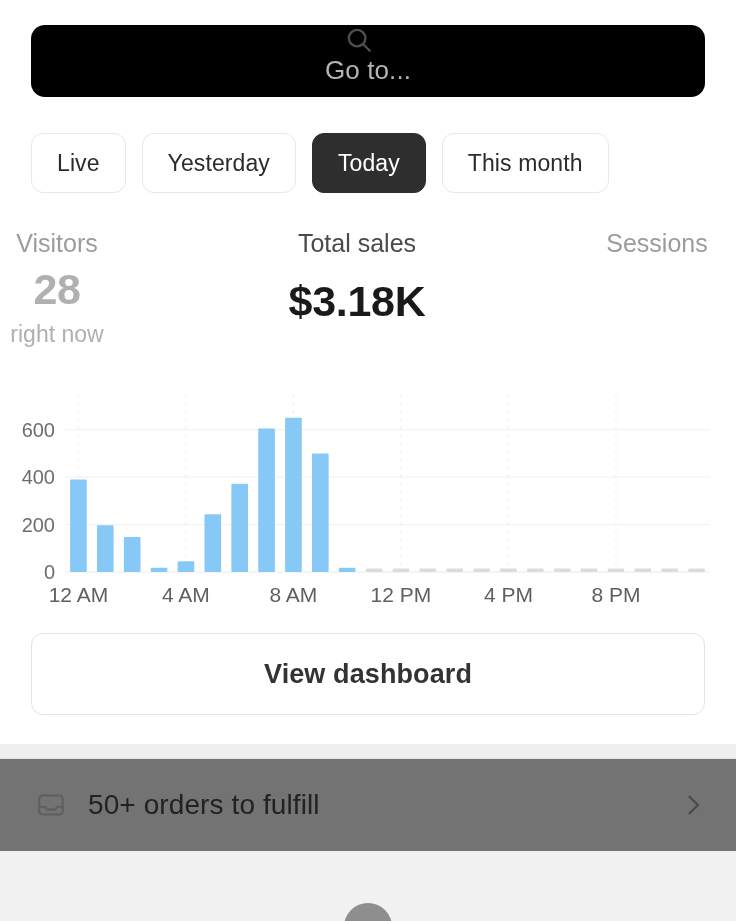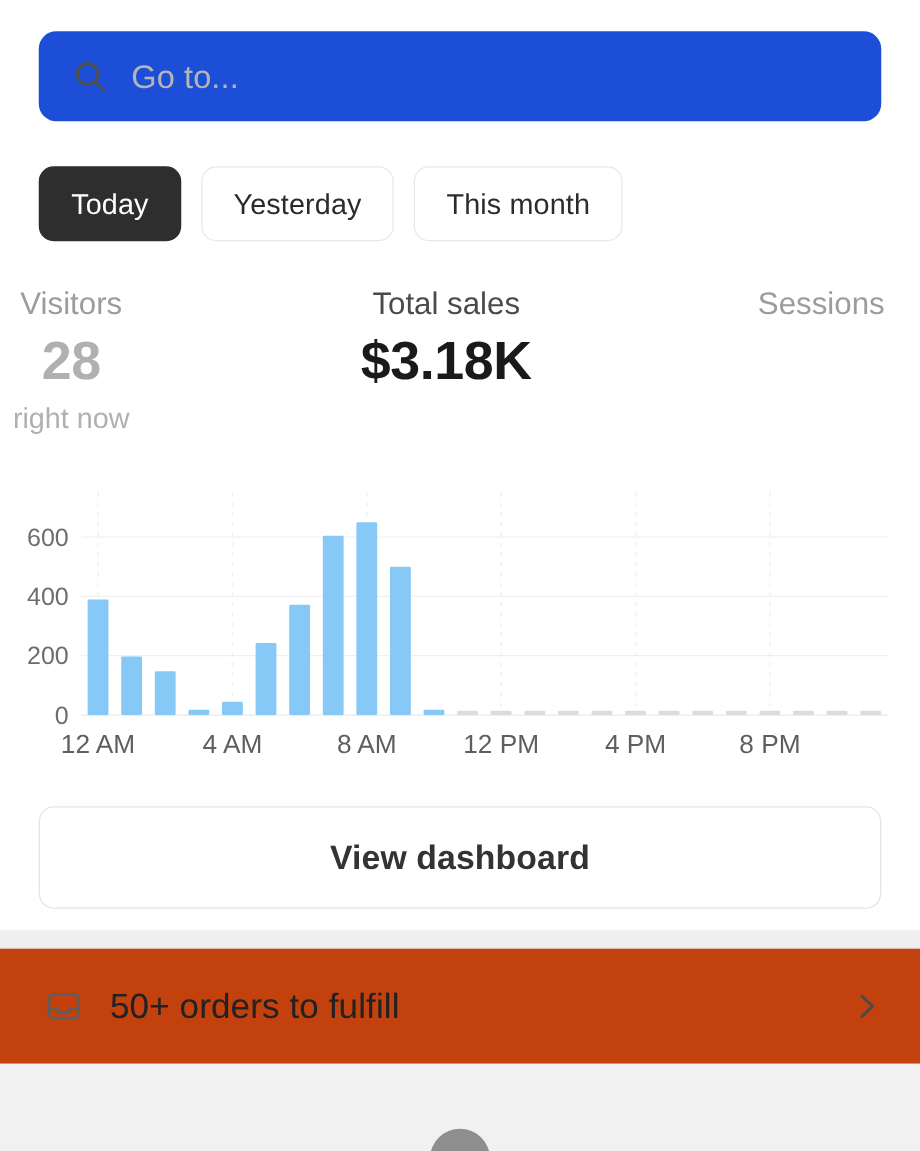--- a/index.html
+++ b/index.html
@@ -23,26 +23,27 @@
     overflow: hidden;
   }
 
   
   .search-wrap {
     position: absolute;
     left: 31px;
     top: 25px;
     width: 674px;
     height: 72px;
-    background: #1d4ed8;
+    background: #000000;
     border-radius: 14px;
     display: flex;
     align-items: center;
     box-sizing: border-box;
     padding: 0 26px;
+    flex-direction: column;
   }
   .search-icon {
     width: 30px;
     height: 30px;
     flex: 0 0 auto;
     display: block;
     margin-right: 18px;
   }
   .search-placeholder {
     font-size: 26px;
@@ -109,21 +110,21 @@
     color: #b0b0b0;
     line-height: 58px;
     letter-spacing: -.3px;
   }
   .metric-sub {
     font-size: 23px;
     color: #b0b0b0;
     line-height: 32px;
   }
   .metric.active .metric-label { color: #4a4a4a; text-align: center; }
-  .metric.active .metric-value { color: #1a1a1a; }
+  .metric.active .metric-value { color: #1a1a1a; margin-top: 12px; }
   .metric.active .metric-sub { color: #6d6d6d; }
 
   
   .chart {
     position: absolute;
     left: 0;
     top: 388px;
     width: 736px;
     height: 220px;
   }
@@ -140,21 +141,20 @@
     border: 1px solid #e3e3e3;
     border-radius: 12px;
     background: #ffffff;
     display: flex;
     align-items: center;
     justify-content: center;
     font-size: 27px;
     font-weight: 700;
     color: #333333;
     letter-spacing: .1px;
-    margin-top: 12px;
   }
 
   
   .band {
     position: absolute;
     left: 0;
     top: 744px;
     width: 736px;
     height: 15px;
     background: #efefef;
@@ -169,21 +169,21 @@
   .band-line-top { top: 744px; }
   .band-line-bottom { top: 758px; }
 
   
   .orders-row {
     position: absolute;
     left: 0;
     top: 759px;
     width: 736px;
     height: 92px;
-    background: #c2410c;
+    background: #737373;
     display: flex;
     align-items: center;
     box-sizing: border-box;
     padding: 0 30px 0 36px;
   }
   .orders-icon {
     width: 30px;
     height: 30px;
     flex: 0 0 auto;
     margin-right: 22px;
@@ -228,25 +228,28 @@
 
   <div class="search-wrap">
     <svg class="search-icon" viewBox="0 0 24 24" fill="none">
       <circle cx="10.5" cy="10.5" r="6.6" stroke="#4f4f4f" stroke-width="1.9"></circle>
       <line x1="15.4" y1="15.4" x2="20.6" y2="20.6" stroke="#4f4f4f" stroke-width="1.9" stroke-linecap="round"></line>
     </svg>
     <span class="search-placeholder">Go to...</span>
   </div>
 
   <div class="chips">
-    <div class="chip active">
-        <span>Today</span>
+    <div class="chip">
+        <span>Live</span>
       </div>
     <div class="chip">
         <span>Yesterday</span>
+      </div>
+    <div class="chip active">
+        <span>Today</span>
       </div>
     <div class="chip">
         <span>This month</span>
       </div>
   </div>
 
   <div class="metrics">
     <div class="metric">
       <div class="metric-label">Visitors</div>
       <div class="metric-value">28</div>

